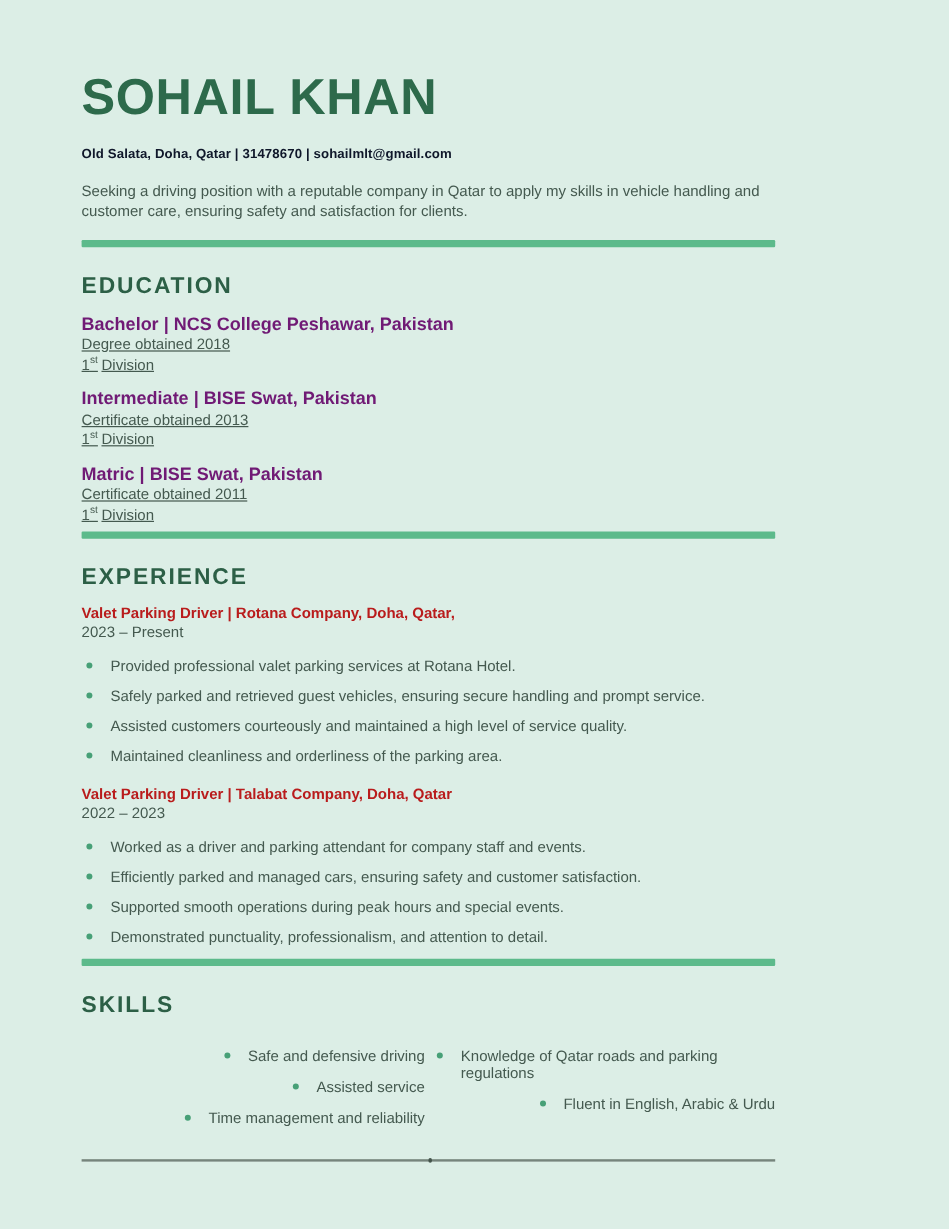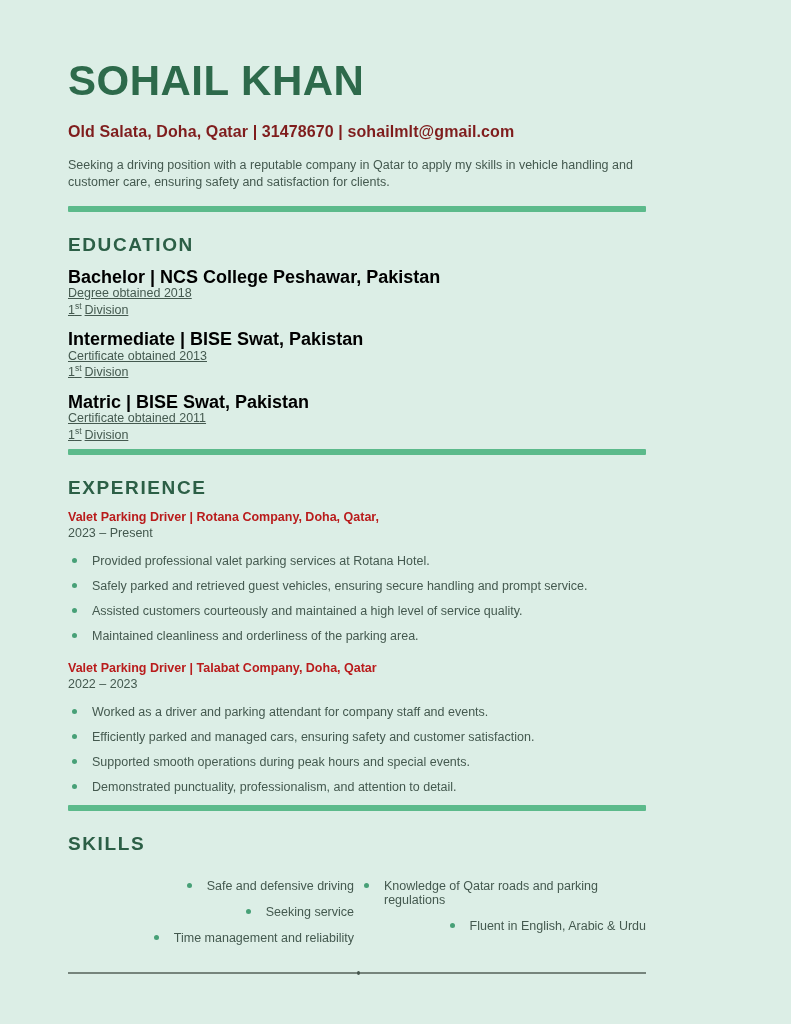--- a/index.html
+++ b/index.html
@@ -21,23 +21,23 @@
   }
   .name {
     margin: 0 0 19px 0;
     font-size: 42px;
     line-height: 1.1;
     font-weight: bold;
     color: #2d6a4b;
     letter-spacing: 0.5px;
   }
   .contact {
-    font-size: 16px;
-    font-weight: bold;
-    color: #7f1d1d;
+    font-size: 11px;
+    font-weight: bold;
+    color: #0f172a;
     margin: 0 0 16px 0;
     letter-spacing: 0.1px;
   }
   .objective {
     font-size: 12.5px;
     color: #44594f;
     line-height: 1.38;
     margin: 16px 0 14px 0;
     max-width: 660px;
   }
@@ -51,23 +51,23 @@
     margin: 0 0 13px 0;
     font-size: 19px;
     font-weight: bold;
     color: #2c5f46;
     letter-spacing: 1.6px;
   }
   .edu-entry {
     margin-bottom: 13px;
   }
   .edu-title {
-    font-size: 18px;
-    font-weight: bold;
-    color: #000000;
+    font-size: 15px;
+    font-weight: bold;
+    color: #701a75;
     line-height: 16.5px;
   }
   .edu-line {
     font-size: 12.5px;
     color: #44594f;
     line-height: 16.5px;
     text-decoration: underline;
   }
   .edu-line sup {
     font-size: 8.5px;
@@ -225,21 +225,21 @@
   <h2 class="section-heading" style="margin-bottom:24px;">SKILLS</h2>
 
   <div class="skills-grid">
     <div class="skills-col">
       <div class="bullet-row">
         <span class="bullet-dot"></span>
         <span>Safe and defensive driving</span>
       </div>
       <div class="bullet-row">
         <span class="bullet-dot"></span>
-        <span>Seeking service</span>
+        <span>Assisted service</span>
       </div>
       <div class="bullet-row">
         <span class="bullet-dot"></span>
         <span>Time management and reliability</span>
       </div>
     </div>
     <div class="skills-col">
       <div class="bullet-row">
         <span class="bullet-dot"></span>
         <span>Knowledge of Qatar roads and parking regulations</span>

